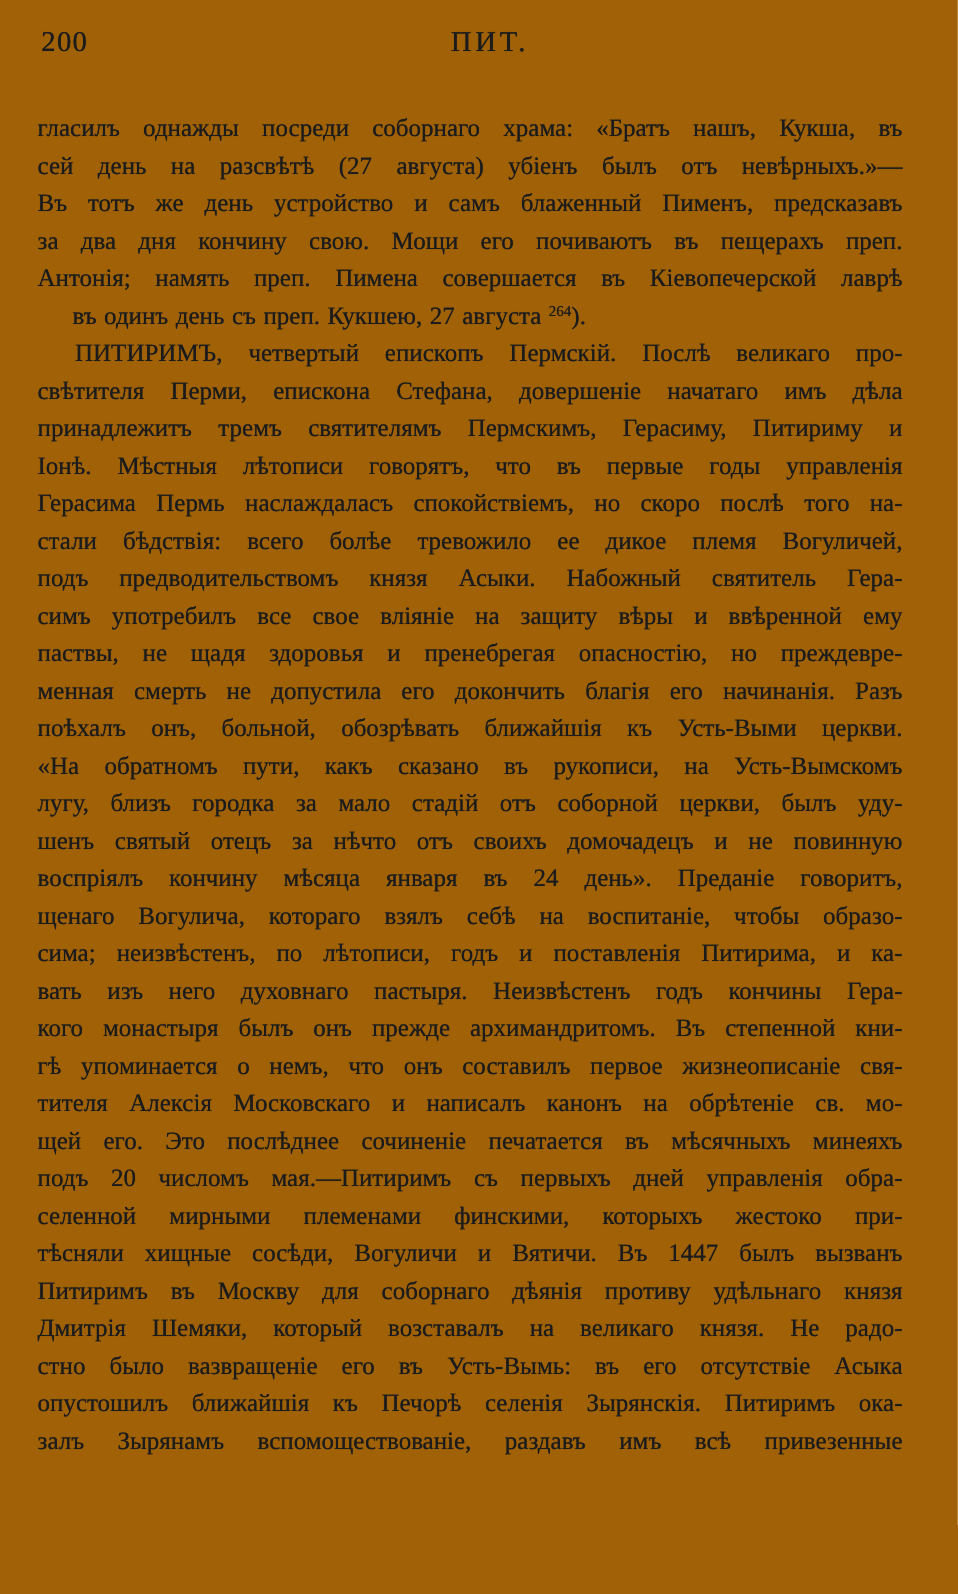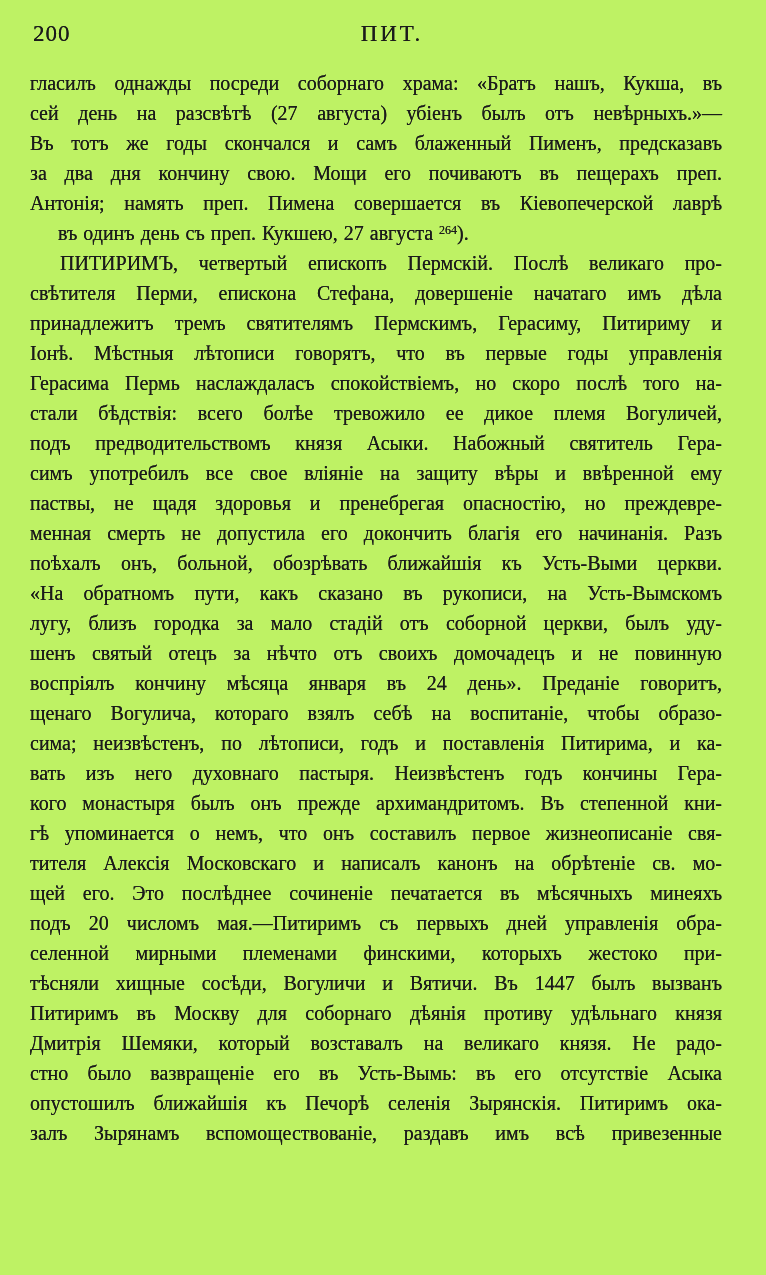--- a/index.html
+++ b/index.html
@@ -1,20 +1,20 @@
 <!DOCTYPE html>
 <html><head>
 <meta charset="utf-8">
 <style>
   html, body { margin: 0; padding: 0; }
   .page {
     position: relative;
     width: 766px;
     height: 1275px;
-    background: #bef264;
+    background: #a16207;
     color: #1b1b1b;
     font-family: "Liberation Serif", "DejaVu Serif", serif;
     overflow: hidden;
     text-shadow: 0 0 0.55px #222; 
   }
   .running-head {
     position: absolute;
     left: 30px;
     top: 20px;
     width: 692px;
@@ -32,21 +32,21 @@
     position: absolute;
     left: 16px;
     width: 100%;
     top: 0;
     text-align: center;
     letter-spacing: 3px;
   }
   .text-block {
     position: absolute;
     left: 30px;
-    top: 68px;
+    top: 88px;
     width: 692px;
   }
   .paragraph { margin: 0; padding: 0; }
   .line {
     font-size: 20px;
     line-height: 30px;
     height: 30px;
     white-space: nowrap;
     text-align: justify;
     text-align-last: justify;
@@ -72,21 +72,21 @@
 
 <div class="page">
   <div class="running-head">
     <span class="page-number">200</span>
     <span class="running-title">ПИТ.</span>
   </div>
   <div class="text-block">
       <div class="paragraph">
         <div class="line">гласилъ однажды посреди соборнаго храма: «Братъ нашъ, Кукша, въ</div>
         <div class="line">сей день на разсвѣтѣ (27 августа) убіенъ былъ отъ невѣрныхъ.»—</div>
-        <div class="line">Въ тотъ же годы скончался и самъ блаженный Пименъ, предсказавъ</div>
+        <div class="line">Въ тотъ же день устройство и самъ блаженный Пименъ, предсказавъ</div>
         <div class="line">за два дня кончину свою. Мощи его почиваютъ въ пещерахъ преп.</div>
         <div class="line">Антонія; намять преп. Пимена совершается въ Кіевопечерской лаврѣ</div>
         <div class="line no-justify">въ одинъ день съ преп. Кукшею, 27 августа <sup class="footnote-ref">264</sup>).</div>
       </div>
       <div class="paragraph">
         <div class="line indent">ПИТИРИМЪ, четвертый епископъ Пермскій. Послѣ великаго про-</div>
         <div class="line">свѣтителя Перми, епискона Стефана, довершеніе начатаго имъ дѣла</div>
         <div class="line">принадлежитъ тремъ святителямъ Пермскимъ, Герасиму, Питириму и</div>
         <div class="line">Іонѣ. Мѣстныя лѣтописи говорятъ, что въ первые годы управленія</div>
         <div class="line">Герасима Пермь наслаждаласъ спокойствіемъ, но скоро послѣ того на-</div>

